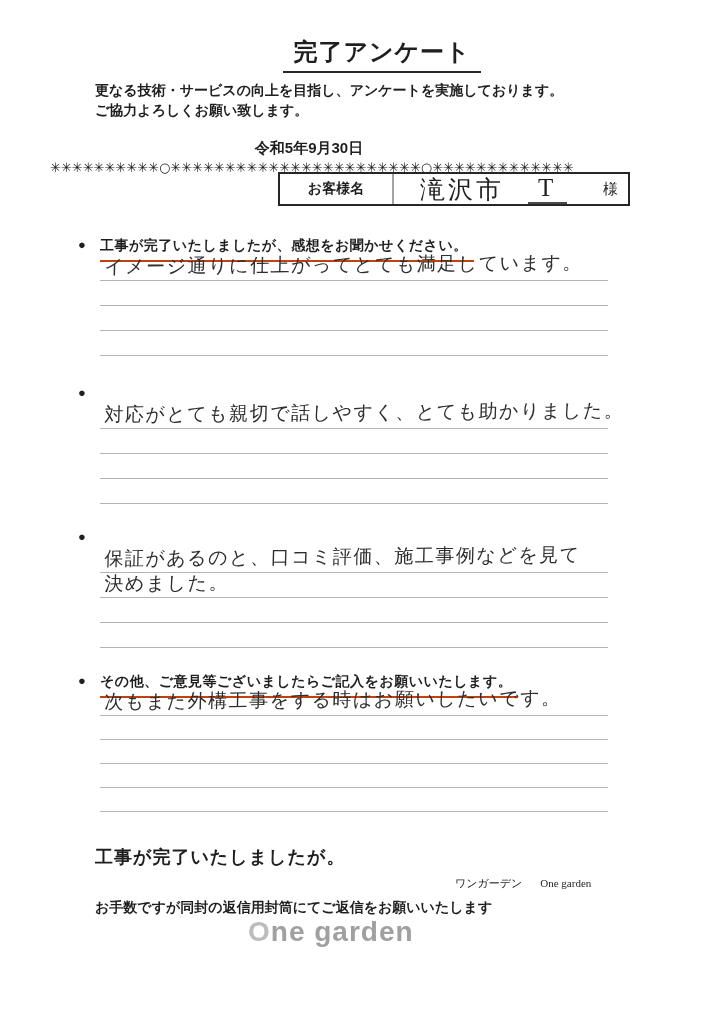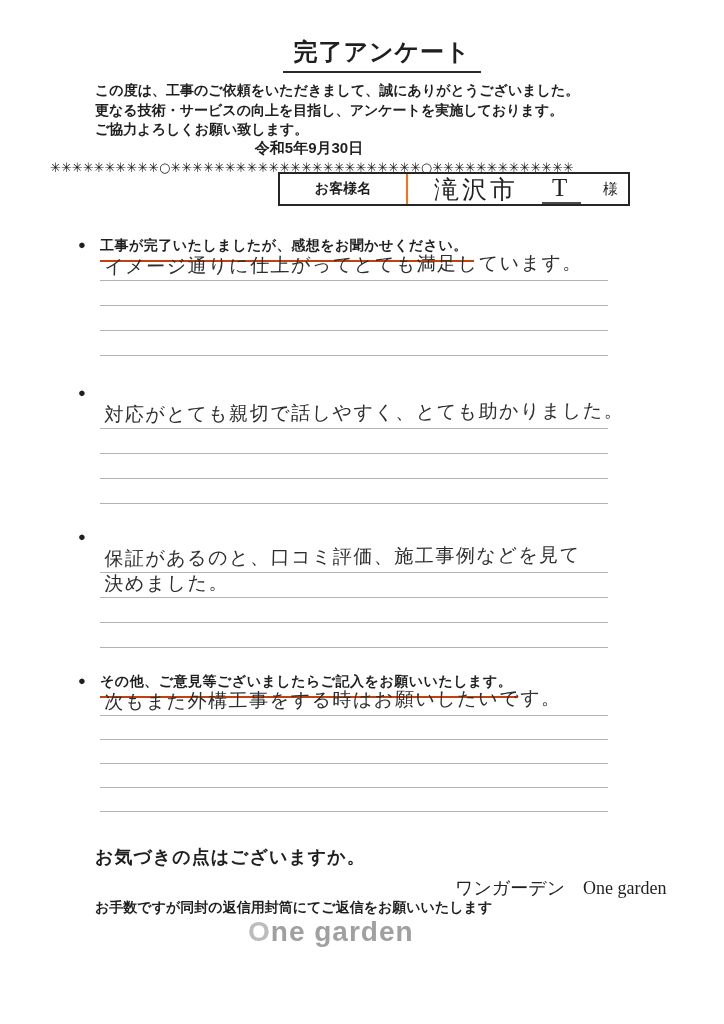--- a/index.html
+++ b/index.html
@@ -21,21 +21,21 @@
     font-family:"DejaVu Sans", sans-serif; font-size:13px; line-height:16px;
     white-space:nowrap; overflow:hidden; color:#141414;
   }
 
   
   .customer-box {
     position:absolute; left:278px; top:172px; width:352px; height:34px;
     border:2px solid #262626; background:#ffffff; display:flex; box-sizing:border-box;
   }
   .cell-label {
-    width:128px; border-right:2px solid #f97316; display:flex; align-items:center;
+    width:114px; border-right:2px solid #a3a3a3; display:flex; align-items:center;
     justify-content:center; font-size:14px; font-weight:bold; box-sizing:border-box;
   }
   .cell-value {
     flex:1; display:flex; align-items:flex-start; padding:0 10px 0 26px;
     font-family:"Liberation Serif", serif;
   }
   .city    { font-size:25px; letter-spacing:3px; align-self:center; }
   .initial {
     display:flex; align-items:center; font-size:25px; margin-left:24px;
     padding:0 14px 0 10px; border-bottom:2px solid #4a4a4a; margin-bottom:3px;
@@ -55,40 +55,39 @@
   .s4 .ans-line { height:23px; }
   .hw {
     position:absolute; left:4px; bottom:0px; white-space:nowrap;
     font-family:"DejaVu Sans", sans-serif; font-size:19px; color:#2e2e2e;
     letter-spacing:1.5px; transform:rotate(-0.5deg) skewX(-2deg);
     transform-origin:left bottom;
   }
 
   
   .thanks { position:absolute; left:95px; top:845px; font-size:18px; font-weight:bold; letter-spacing:1px; }
-  .company-line { position:absolute; left:455px; top:876px; font-family:"Liberation Serif", serif; font-size:18px; }
+  .company-line { position:absolute; left:455px; top:876px; font-family:"Liberation Serif", serif; font-size:11px; }
   .company-line .gap { display:inline-block; width:18px; }
   .return-note { position:absolute; left:95px; top:899px; font-size:14px; font-weight:bold; }
   .logo {
     position:absolute; left:248px; top:916px; font-size:28px; font-weight:bold;
     letter-spacing:1px; color:#a0a0a0;
   }
   .logo::first-letter { color:#bcbcbc; }
 </style>
 </head>
 <body>
 
 <div class="page">
 
   <div class="title-row">
     <span class="title">完了アンケート</span>
   </div>
 
   <div class="intro">
-    <div>この度は、工事のご依頼をいただきまして、誠にありがとうございました。</div>
     <div>更なる技術・サービスの向上を目指し、アンケートを実施しております。</div>
     <div>ご協力よろしくお願い致します。</div>
   </div>
 
   <div class="date">令和5年9月30日</div>
 
   <div class="divider">✳✳✳✳✳✳✳✳✳✳○✳✳✳✳✳✳✳✳✳✳✳✳✳✳✳✳✳✳✳✳✳✳✳○✳✳✳✳✳✳✳✳✳✳✳✳✳</div>
 
   <div class="customer-box">
     <div class="cell-label">お客様名</div>
@@ -145,21 +144,21 @@
     </div>
     <div class="ans-line">
       <span class="hw">次もまた外構工事をする時はお願いしたいです。</span>
     </div>
     <div class="ans-line"></div>
     <div class="ans-line"></div>
     <div class="ans-line"></div>
     <div class="ans-line"></div>
   </section>
 
-  <div class="thanks">お気づきの点はございますか。</div>
+  <div class="thanks">工事が完了いたしましたが。</div>
 
   <div class="company-line">
     <span>ワンガーデン</span><span class="gap"></span><span>One garden</span>
   </div>
 
   <div class="return-note">お手数ですが同封の返信用封筒にてご返信をお願いいたします</div>
 
   <div class="logo">One garden</div>
 
 </div>

